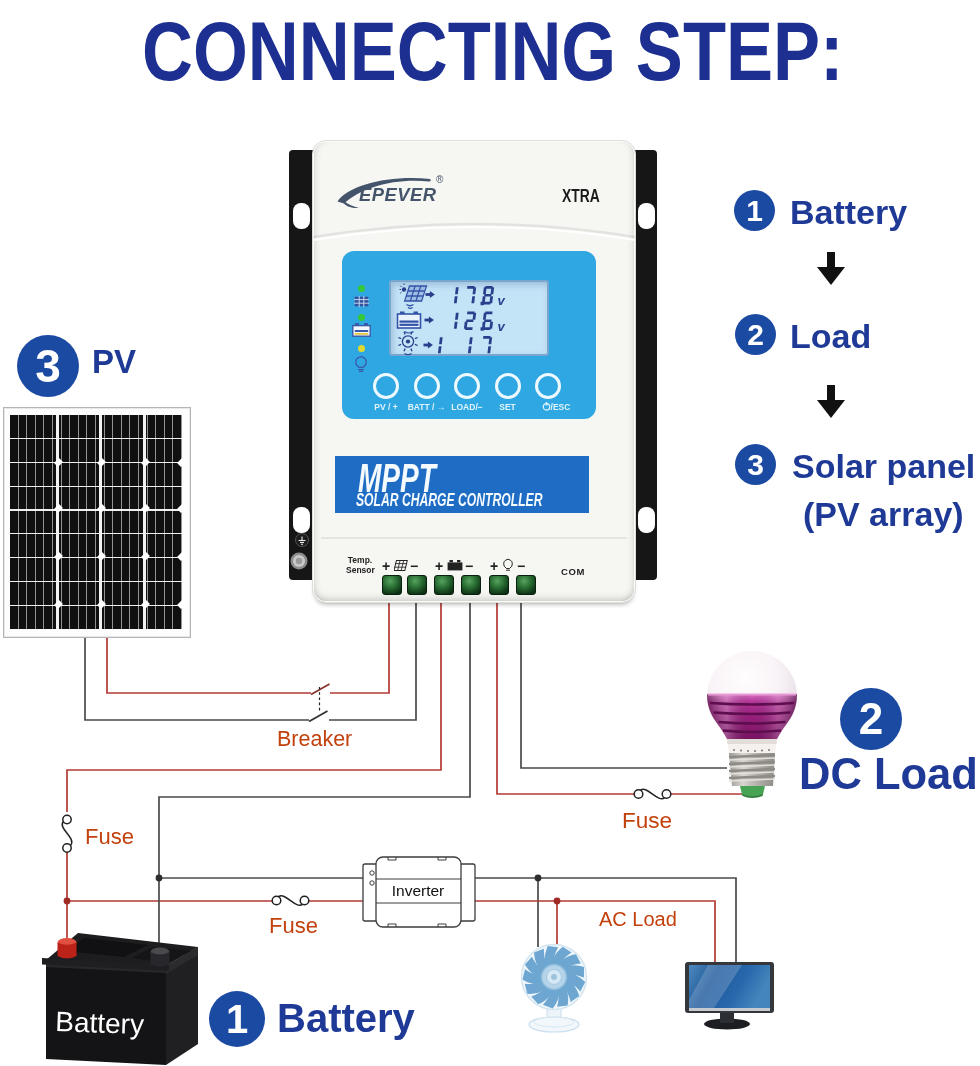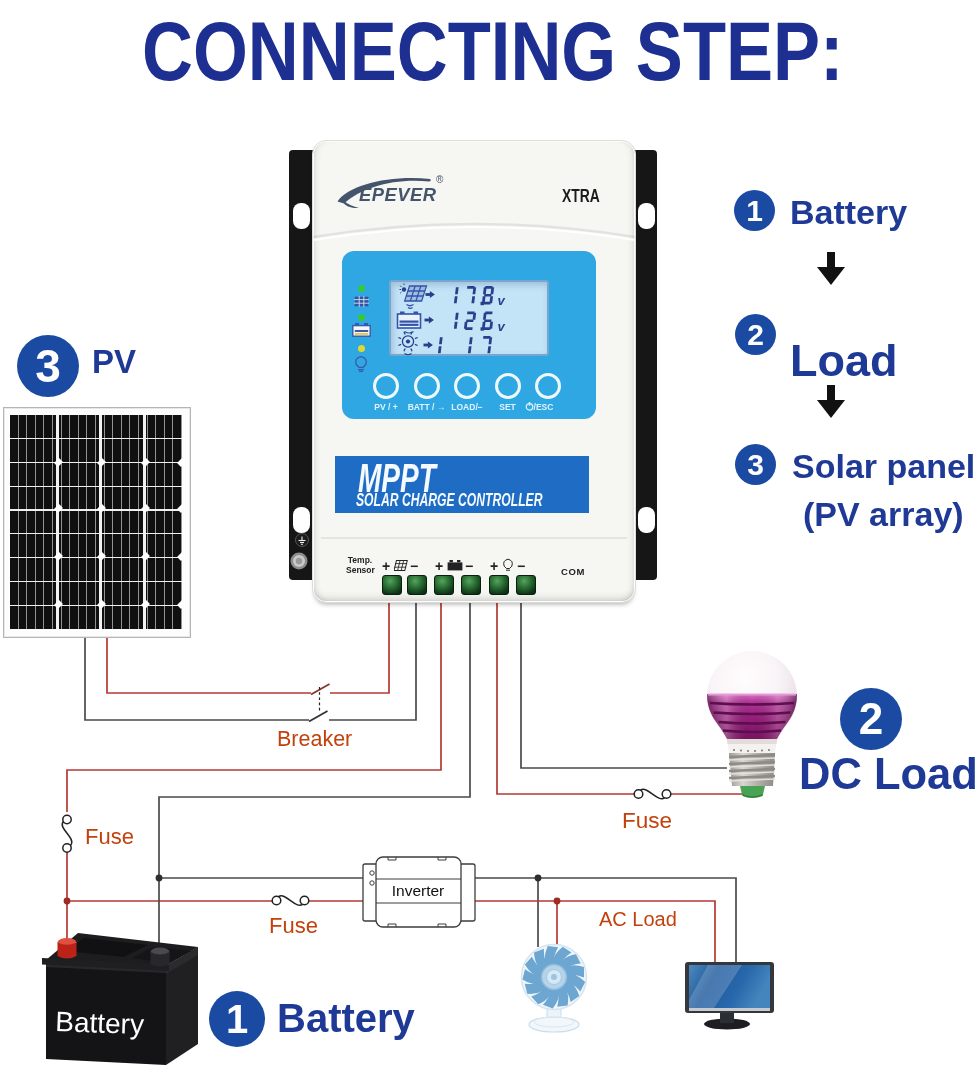--- a/index.html
+++ b/index.html
@@ -100,21 +100,21 @@
   </g>
 </svg>
 
   <div class="ncirc" style="left:734px;top:190px;width:41px;height:41px;font-size:30px;line-height:41px">1</div>
   <div class="nlab" style="left:790px;top:193px;font-size:34px">Battery</div>
   <svg class="arrow" style="left:817px;top:252px" viewBox="0 0 28 34">
       <rect x="10" y="0" width="8" height="16" fill="#111"></rect>
       <polygon points="0,15 28,15 14,33" fill="#111"></polygon>
     </svg>
   <div class="ncirc" style="left:735px;top:314px;width:41px;height:41px;font-size:30px;line-height:41px">2</div>
-  <div class="nlab" style="left:790px;top:335px;font-size:45px">Load</div>
+  <div class="nlab" style="left:790px;top:317px;font-size:34px">Load</div>
   <svg class="arrow" style="left:817px;top:385px" viewBox="0 0 28 34">
       <rect x="10" y="0" width="8" height="16" fill="#111"></rect>
       <polygon points="0,15 28,15 14,33" fill="#111"></polygon>
     </svg>
   <div class="ncirc" style="left:735px;top:444px;width:41px;height:41px;font-size:30px;line-height:41px">3</div>
   <div class="nlab" style="left:803px;top:495px;font-size:34px">(PV array)</div>
   <div class="nlab" style="left:792px;top:447px;font-size:34px">Solar panel</div>
 
   <div class="ncirc" style="left:17px;top:335px;width:62px;height:62px;font-size:46px;line-height:62px">3</div>
   <div class="nlab" style="left:92px;top:343px;font-size:33px">PV</div>
@@ -314,21 +314,21 @@
 
       <div class="btn" style="left:31px"></div>
           <div class="btn" style="left:71.5px"></div>
           <div class="btn" style="left:112px"></div>
           <div class="btn" style="left:152.5px"></div>
           <div class="btn" style="left:192.5px"></div>
       <div class="btnlab" style="left:12px">PV / +</div>
           <div class="btnlab" style="left:52.5px">BATT / →</div>
           <div class="btnlab" style="left:93px">LOAD/−</div>
           <div class="btnlab" style="left:133.5px">SET</div>
-          <div class="btnlab" style="left:165px"><svg width="9" height="9" viewBox="0 0 10 10" style="vertical-align:-1px">
+          <div class="btnlab" style="left:182px"><svg width="9" height="9" viewBox="0 0 10 10" style="vertical-align:-1px">
               <circle cx="5" cy="5.4" r="3.6" fill="none" stroke="#dff3fe" stroke-width="1.4"></circle>
               <line x1="5" y1="0" x2="5" y2="4" stroke="#dff3fe" stroke-width="1.6"></line>
             </svg>/ESC</div>
     </div>
     <div id="mpptband">
       <div id="mppt">MPPT</div>
       <div id="scc">SOLAR CHARGE CONTROLLER</div>
     </div>
     <div class="tlab" style="left:33px;top:415px;text-align:center;width:28px">Temp.<br>Sensor</div>
     <div class="tsign" style="left:69px">+</div>

